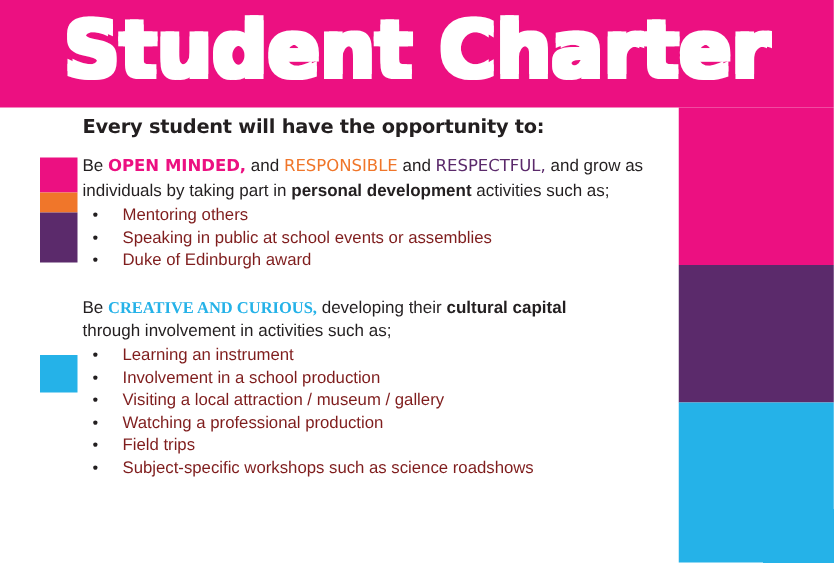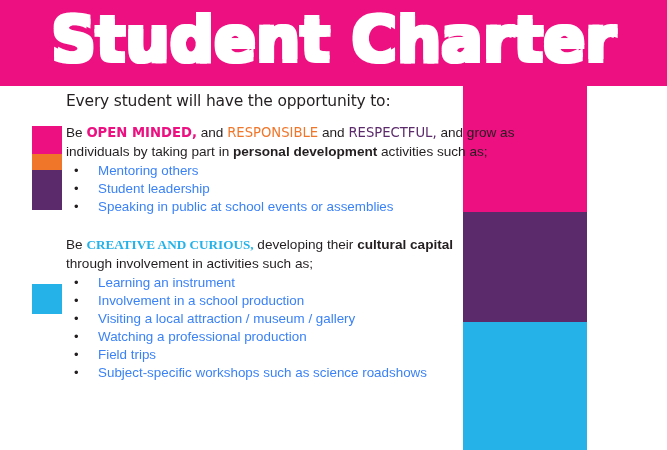--- a/index.html
+++ b/index.html
@@ -8,21 +8,21 @@
   }
   body {
     width: 667px;
     height: 450px;
     overflow: hidden;
     font-family: "Liberation Sans", sans-serif;
     background: #ffffff;
   }
   .poster {
     position: relative;
-    width: 587px;
+    width: 667px;
     height: 450px;
     background: #ffffff;
     box-sizing: border-box;
   }
   
   .header-band {
     position: absolute;
     left: 0;
     top: 0;
     width: 667px;
@@ -76,21 +76,21 @@
 
   
   .content {
     position: absolute;
     left: 66px;
     top: 92px;
     width: 466px;
   }
   .lead {
     font-family: "DejaVu Sans", sans-serif;
-    font-weight: normal;
+    font-weight: bold;
     font-size: 15.5px;
     color: #231f20;
     margin: 0 0 14px 0;
     letter-spacing: -0.2px;
   }
   .para {
     font-size: 13.6px;
     color: #231f20;
     line-height: 17px;
     margin: 0 0 2px 0;
@@ -103,21 +103,21 @@
   ul.bullets {
     list-style: none;
     margin: 2px 0 0 0;
     padding: 0;
   }
   ul.bullets li {
     position: relative;
     padding-left: 32px;
     font-size: 13.4px;
     line-height: 18px;
-    color: #3b82f6;
+    color: #7f1d1d;
   }
   ul.bullets li::before {
     content: "\2022";
     position: absolute;
     left: 8px;
     top: 0;
     font-size: 13px;
     color: #231f20;
   }
   .block-2 { margin-top: 20px; }
@@ -147,22 +147,22 @@
 
     <div class="block-1">
       <p class="para">
         <span>Be </span><span class="hl-pink">OPEN MINDED,</span><span> and </span><span class="hl-purple" style="color:#f0762a">RESPONSIBLE</span><span> and </span><span class="hl-purple">RESPECTFUL,</span><span> and grow as</span>
       </p>
       <p class="para">
         <span>individuals by taking part in </span><span class="b">personal development</span><span> activities such as;</span>
       </p>
       <ul class="bullets">
         <li>Mentoring others</li>
-        <li>Student leadership</li>
         <li>Speaking in public at school events or assemblies</li>
+        <li>Duke of Edinburgh award</li>
       </ul>
     </div>
 
     <div class="block-2">
       <p class="para">
         <span>Be </span><span class="hl-blue">CREATIVE AND CURIOUS,</span><span> developing their </span><span class="b">cultural capital</span>
       </p>
       <p class="para">through involvement in activities such as;</p>
       <ul class="bullets">
         <li>Learning an instrument</li>

